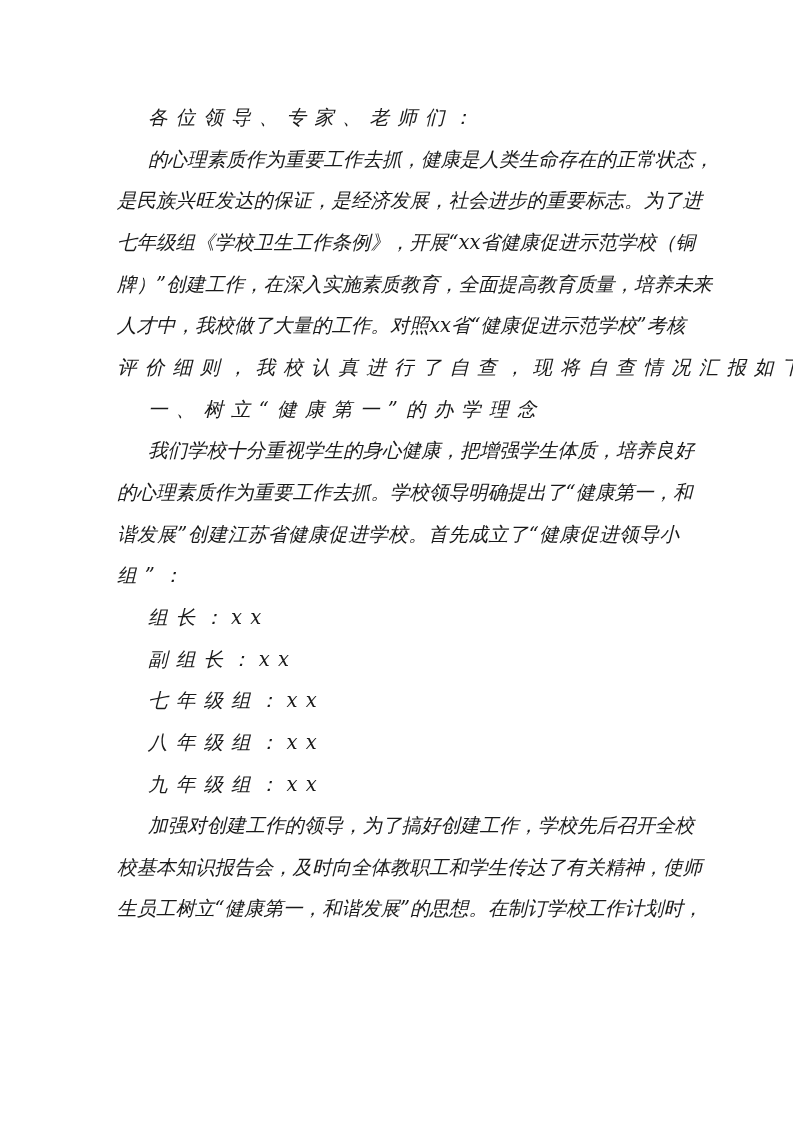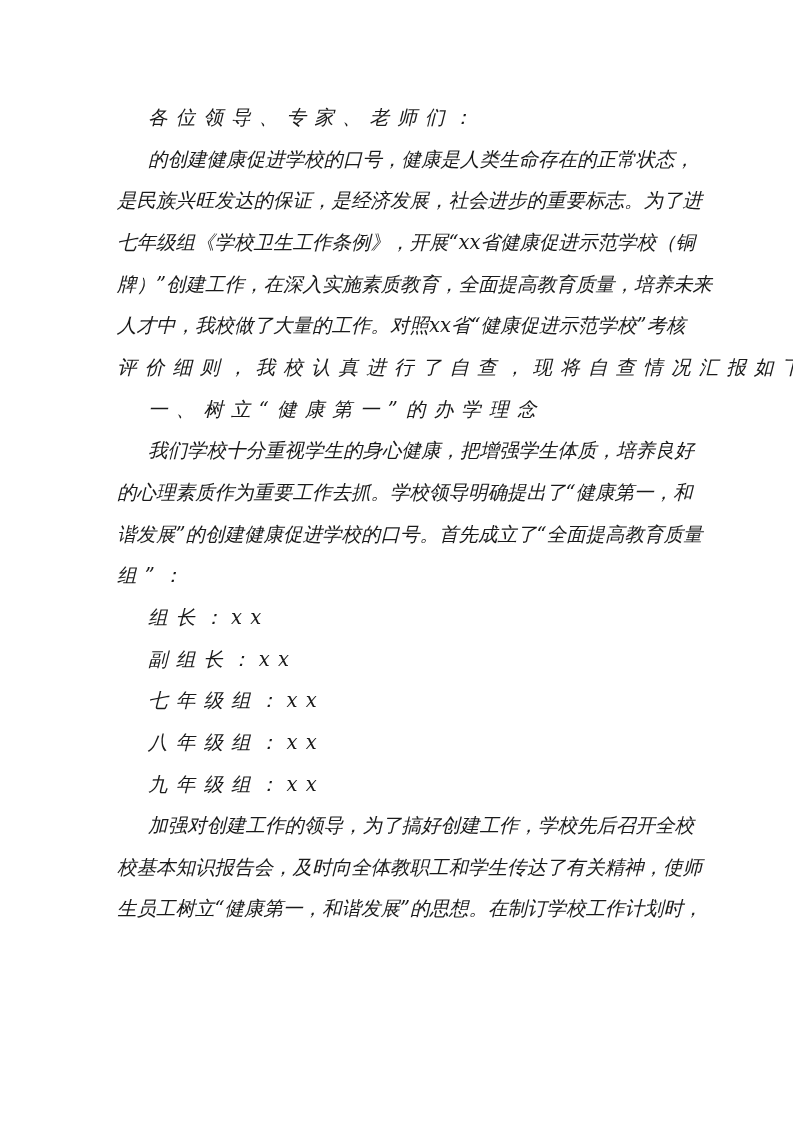--- a/index.html
+++ b/index.html
@@ -38,32 +38,32 @@
       text-align-last: justify;
       letter-spacing: 0;
     }
   </style>
 </head>
 <body>
 
 <div class="page">
   <div class="line indent">各位领导、专家、老师们：</div>
 
-  <div class="line indent full">的创建健康促进学校的口号，健康是人类生命存在的正常状态，</div>
+  <div class="line indent full">的心理素质作为重要工作去抓，健康是人类生命存在的正常状态，</div>
   <div class="line full">是民族兴旺发达的保证，是经济发展，社会进步的重要标志。为了进</div>
   <div class="line full">七年级组《学校卫生工作条例》，开展“xx省健康促进示范学校（铜</div>
   <div class="line full">牌）”创建工作，在深入实施素质教育，全面提高教育质量，培养未来</div>
   <div class="line full">人才中，我校做了大量的工作。对照xx省“健康促进示范学校”考核</div>
   <div class="line">评价细则，我校认真进行了自查，现将自查情况汇报如下：</div>
 
   <div class="line indent">一、树立“健康第一”的办学理念</div>
 
   <div class="line indent full">我们学校十分重视学生的身心健康，把增强学生体质，培养良好</div>
   <div class="line full">的心理素质作为重要工作去抓。学校领导明确提出了“健康第一，和</div>
-  <div class="line full">谐发展”的创建健康促进学校的口号。首先成立了“全面提高教育质量</div>
+  <div class="line full">谐发展”创建江苏省健康促进学校。首先成立了“健康促进领导小</div>
   <div class="line">组”：</div>
 
   <div class="line indent">组长：xx</div>
   <div class="line indent">副组长：xx</div>
   <div class="line indent">七年级组：xx</div>
   <div class="line indent">八年级组：xx</div>
   <div class="line indent">九年级组：xx</div>
 
   <div class="line indent full">加强对创建工作的领导，为了搞好创建工作，学校先后召开全校</div>
   <div class="line full">校基本知识报告会，及时向全体教职工和学生传达了有关精神，使师</div>

